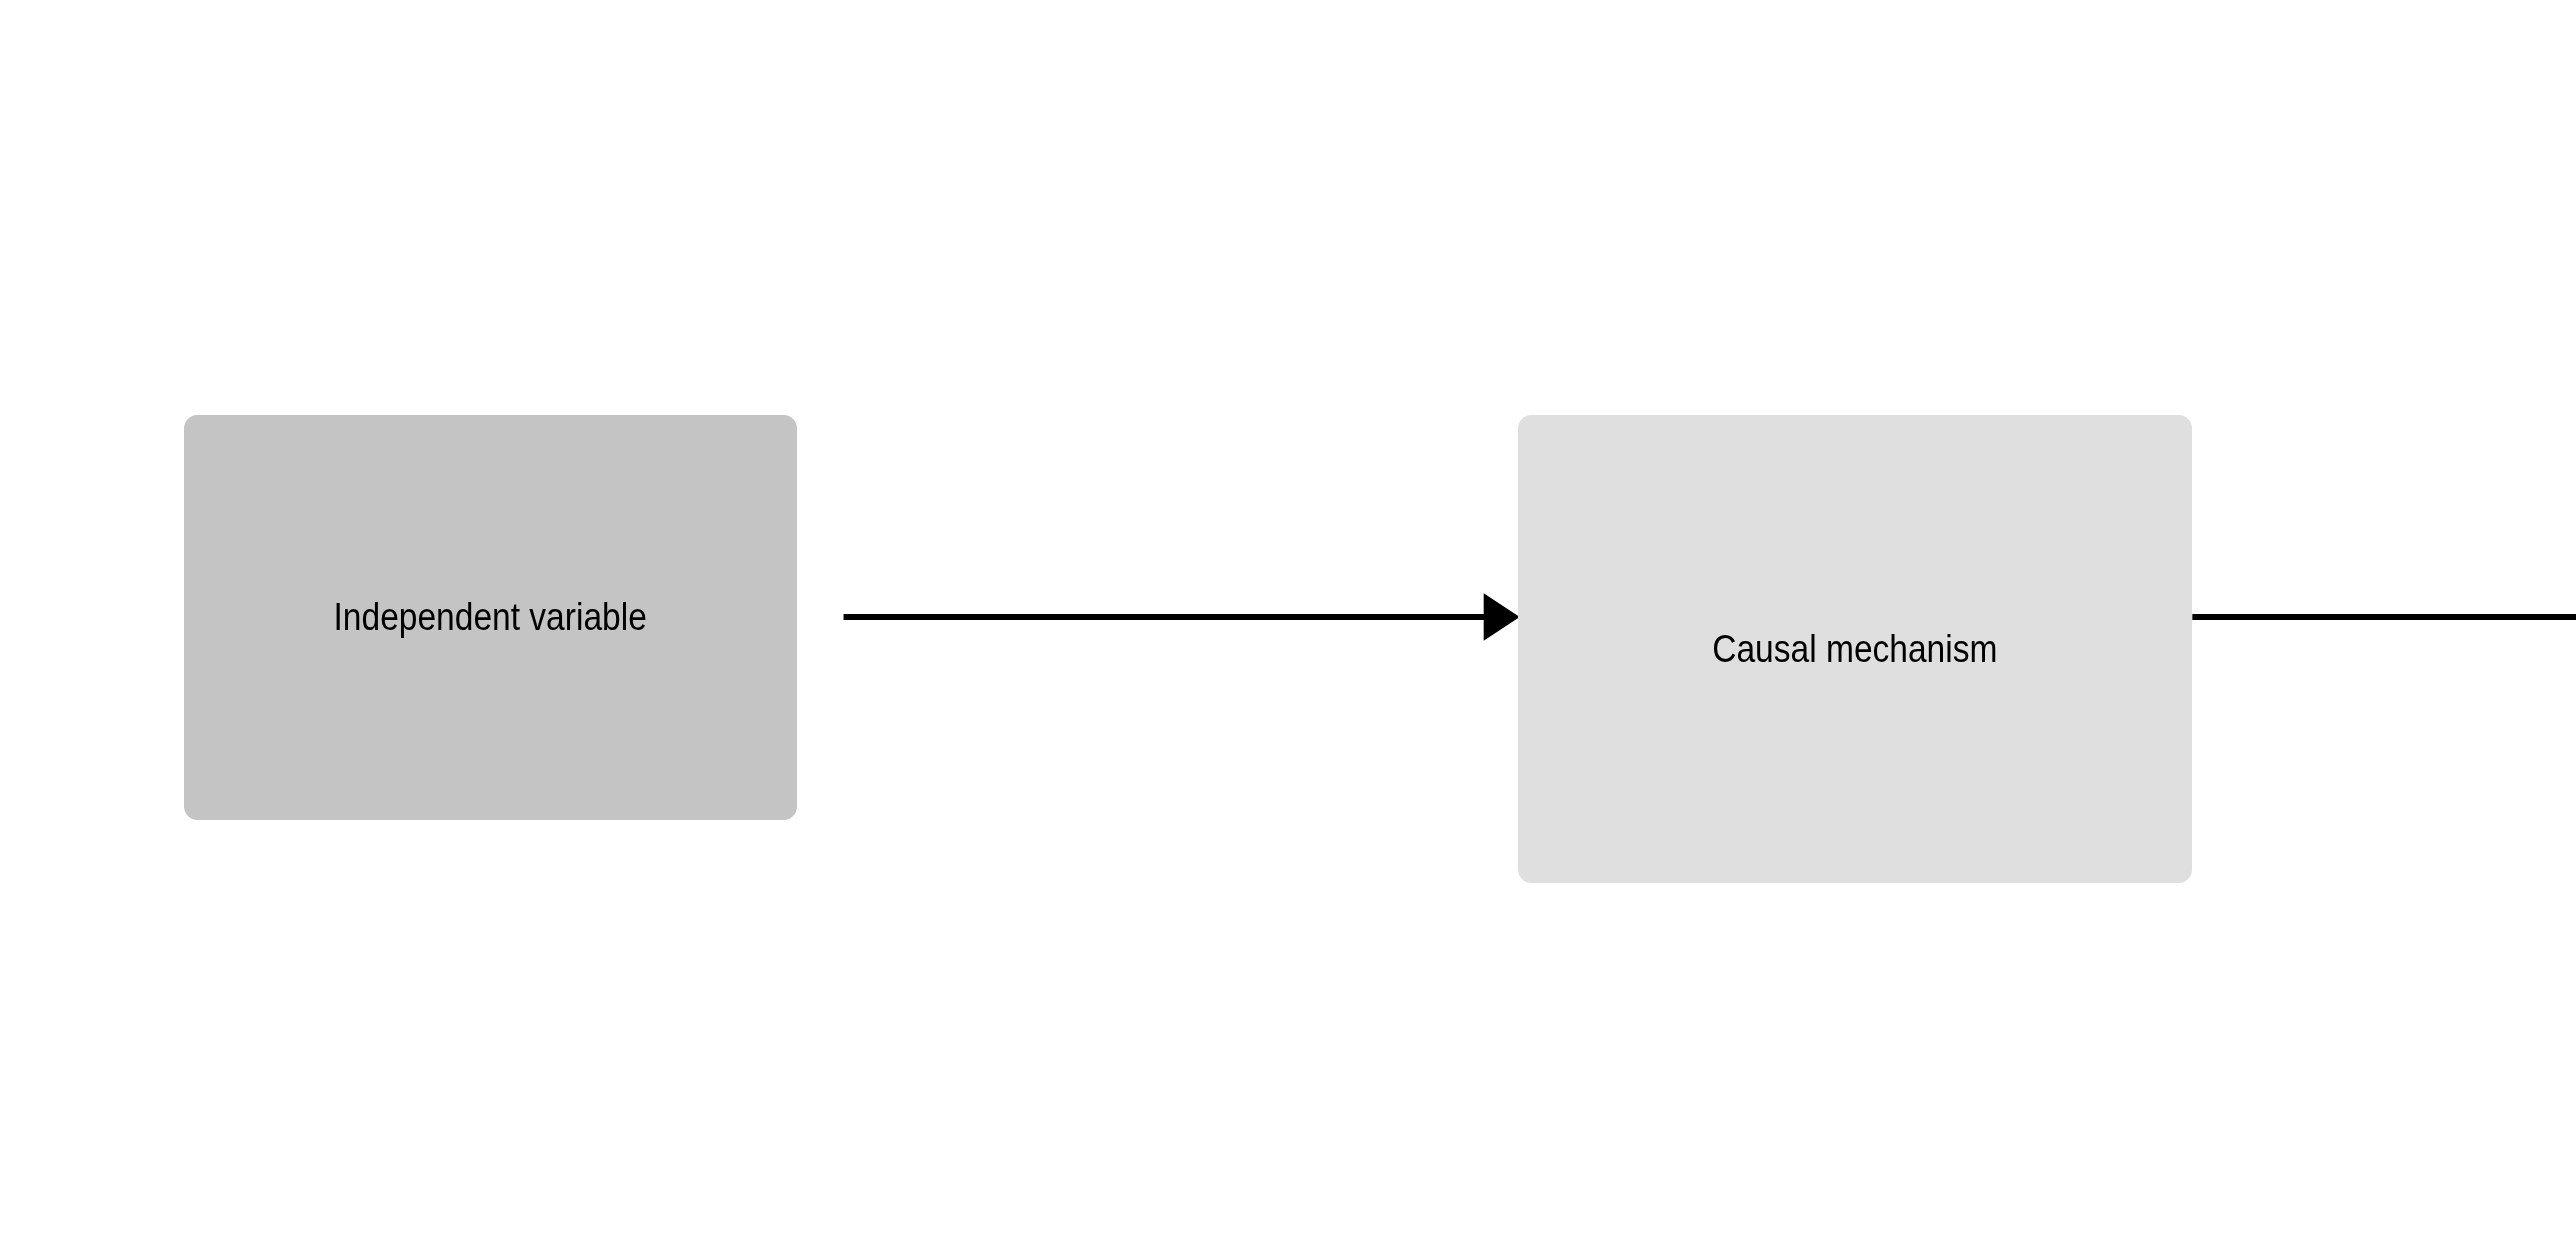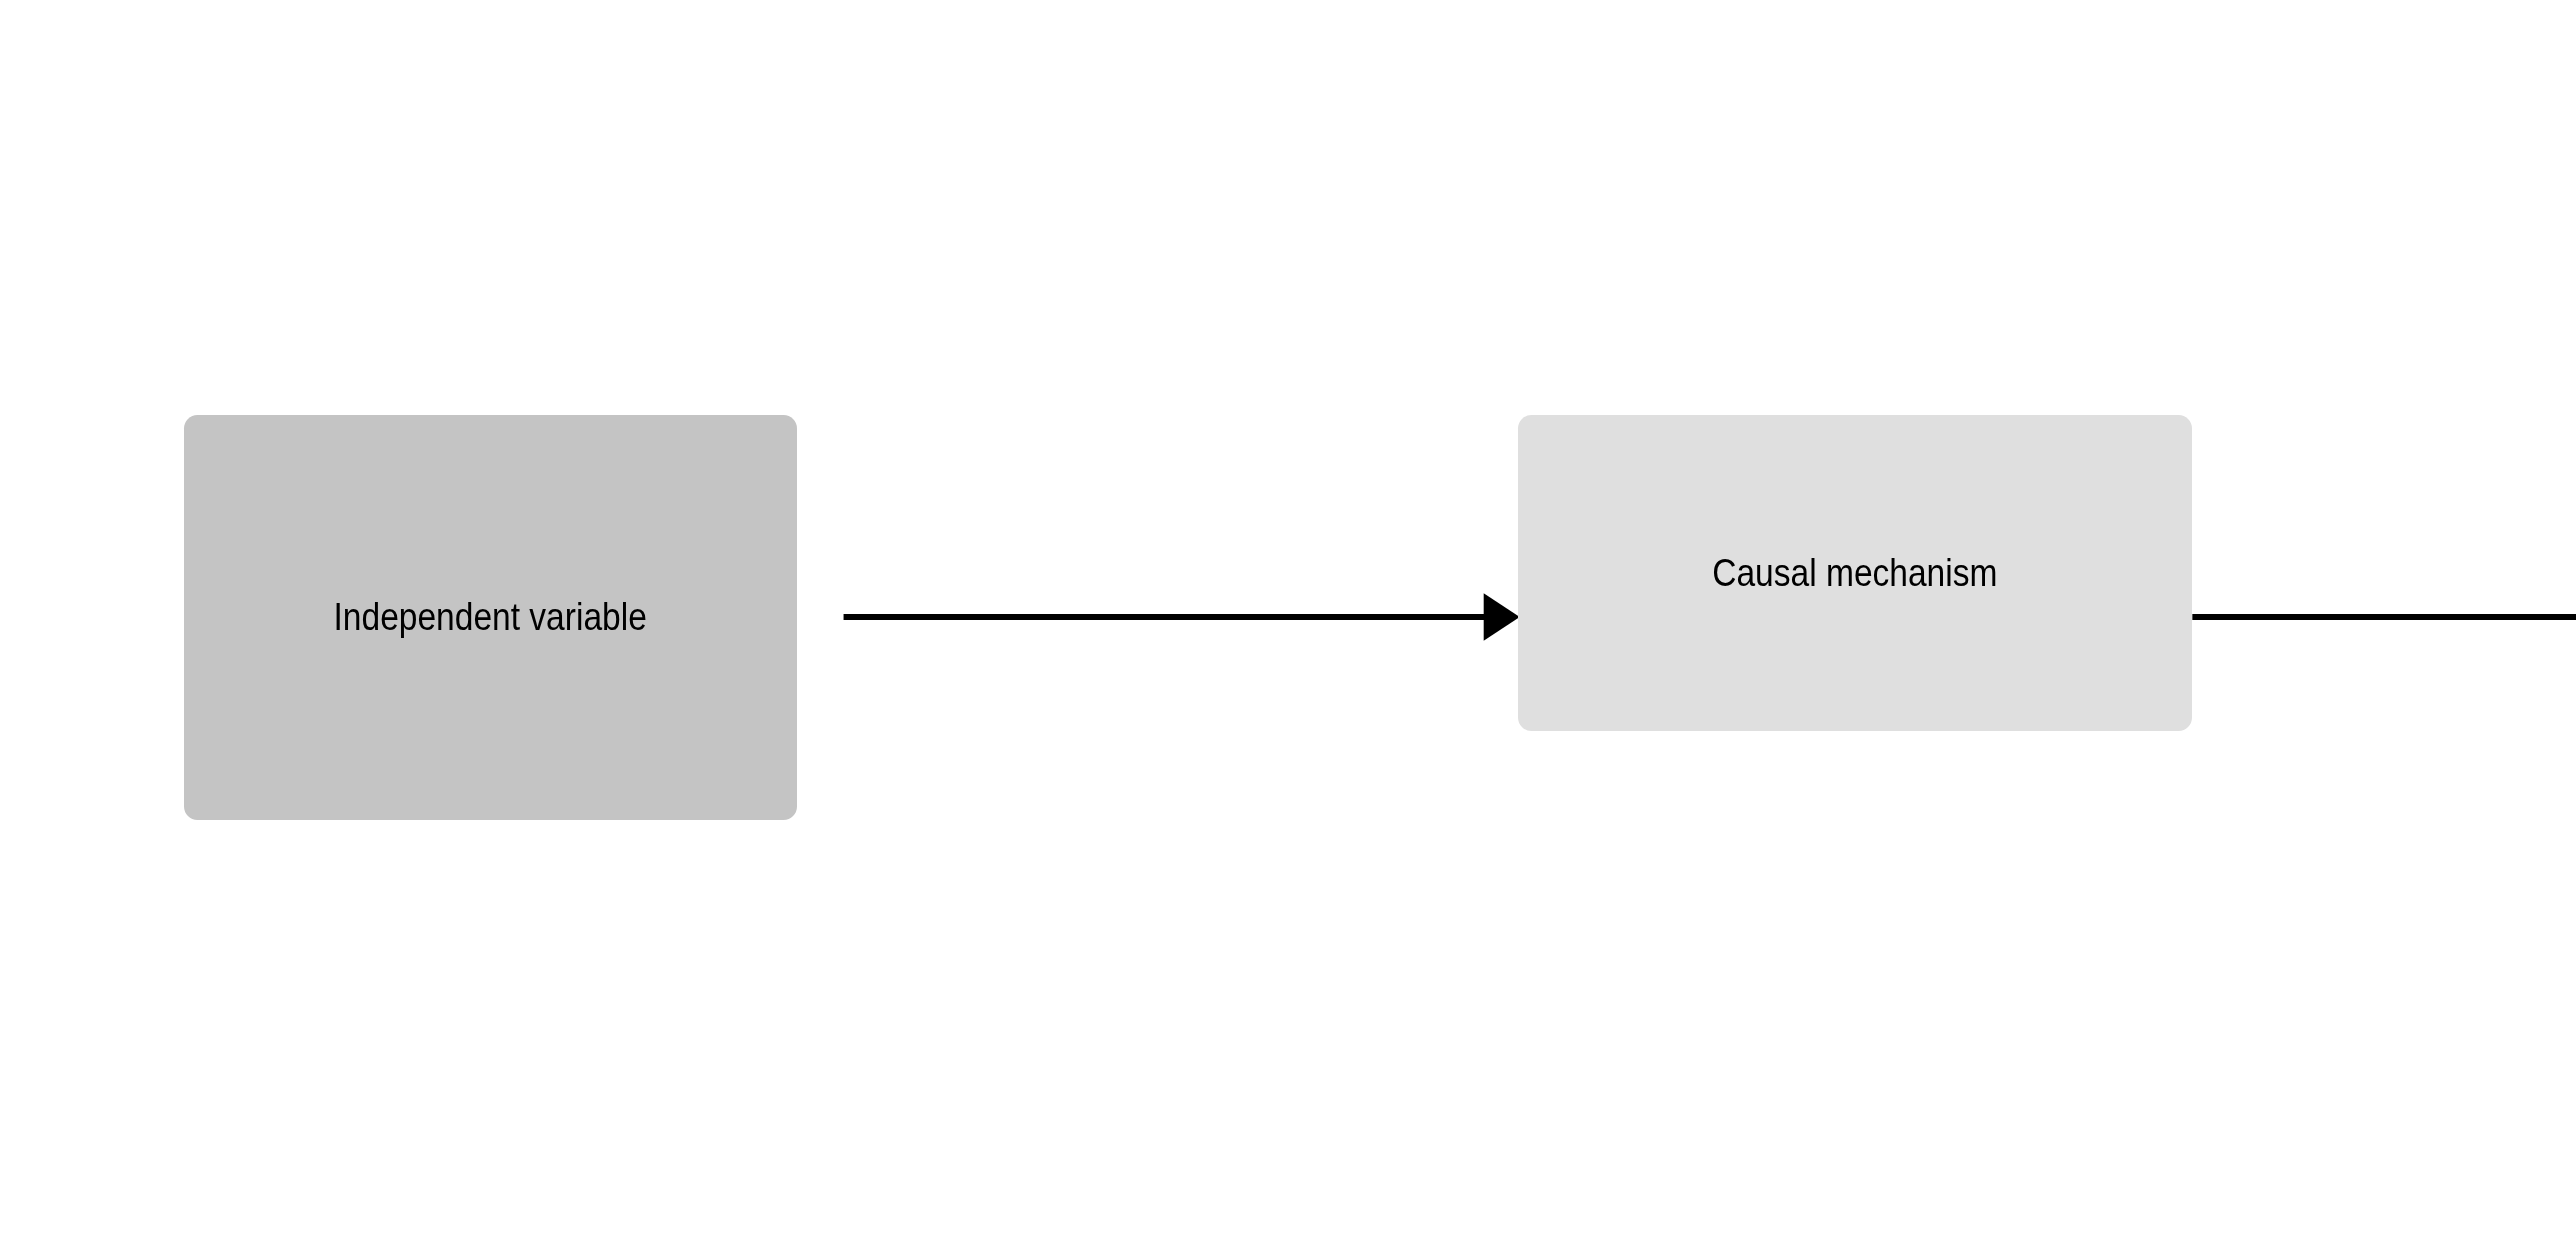--- a/index.html
+++ b/index.html
@@ -39,21 +39,21 @@
     top: 415px;
     width: 613px;
     height: 405px;
     background: #c4c4c4;
     margin-left: 16px;
   }
   #node-causal-mechanism {
     left: 1518px;
     top: 415px;
     width: 674px;
-    height: 316px;
+    height: 468px;
     background: #dfdfdf;
     align-items: center;
   }
   .edge-svg {
     position: absolute;
     top: 0;
     left: 0;
     width: 3709px;
     height: 1236px;
     pointer-events: none;

